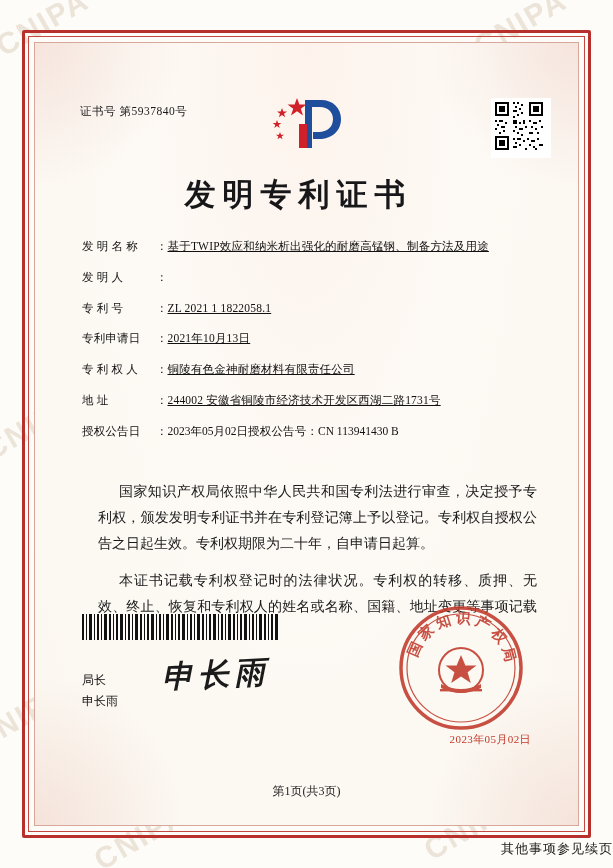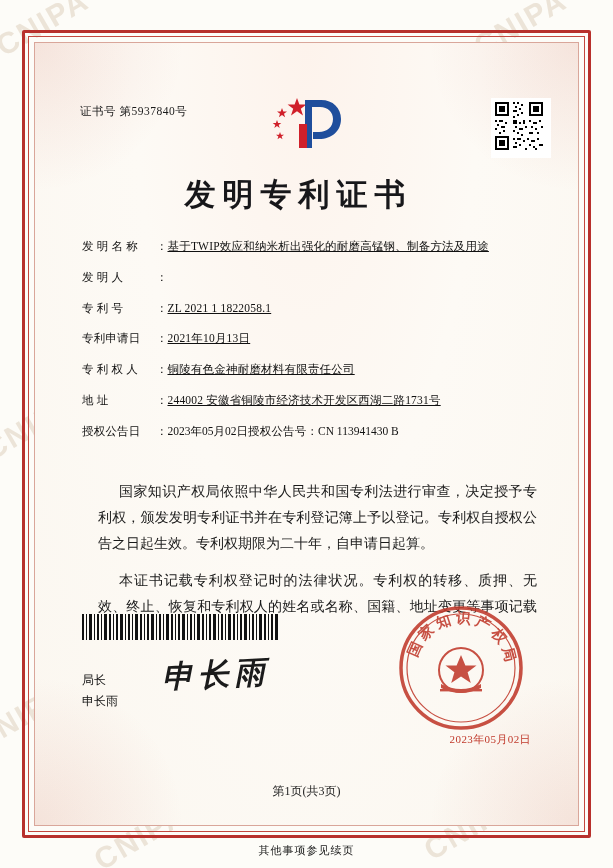--- a/index.html
+++ b/index.html
@@ -211,22 +211,22 @@
     left: 0; right: 0; bottom: 26px;
     text-align: center;
     font-size: 12px;
     color: #222;
   }
 
   .footer-note {
     position: absolute;
     left: 0; right: 0;
     bottom: 10px;
-    text-align: center;
-    font-size: 11px;
+    text-align: right;
+    font-size: 13px;
     color: #1a1a1a;
     z-index: 3;
     letter-spacing: 1px;
   }
 </style>
 </head>
 <body>
 
 <div class="wm wm1">CNIPA</div>
 <div class="wm wm2">CNIPA</div>

